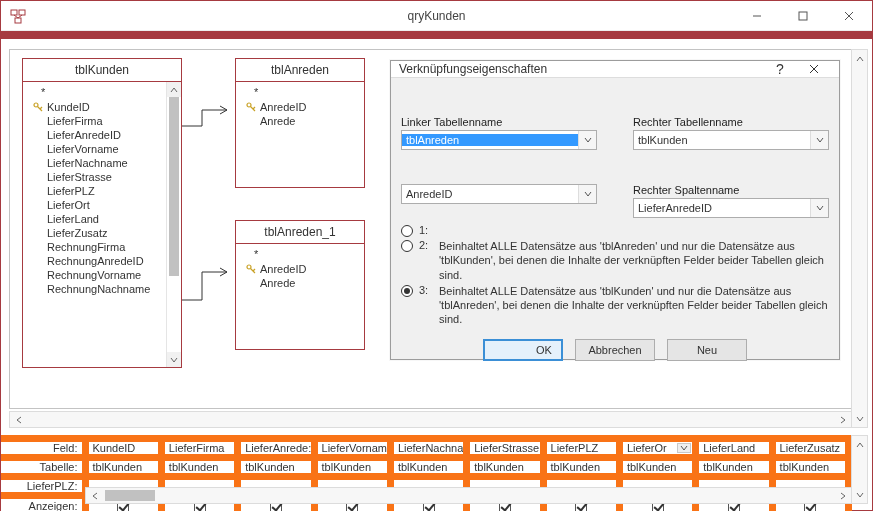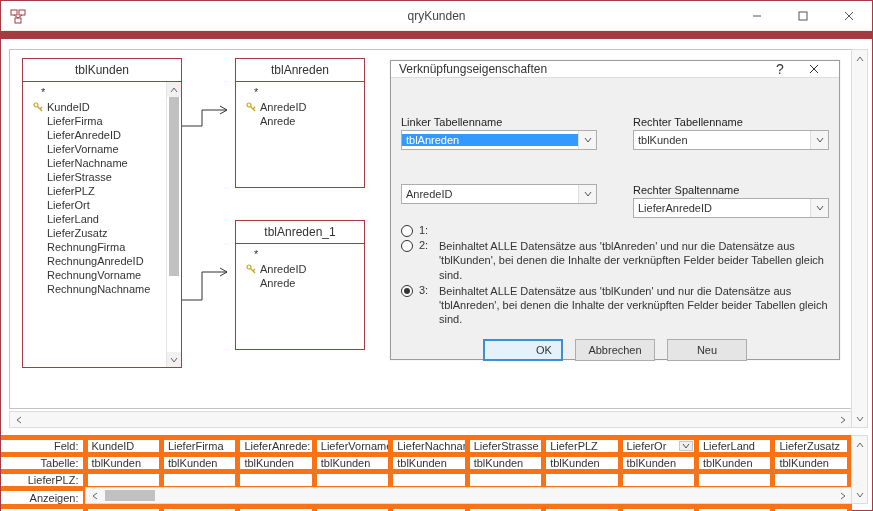--- a/index.html
+++ b/index.html
@@ -56,21 +56,21 @@
   .dlg-button { width:80px; height:22px; border:1px solid #adadad; background:#e5e5e5; display:flex; align-items:center; justify-content:center; font-size:11px; }
   .dlg-button.primary { border:2px solid #3b8fd6; background:#e5f1fb;padding-left:42px; }
   
   .canvas-hscroll { position:absolute; left:8px; right:20px; top:372px; height:17px; border:1px solid #dcdcdc; background:#f7f7f7; display:flex; align-items:center; }
   .canvas-vscroll { position:absolute; right:4px; top:10px; width:17px; height:379px; border:1px solid #dcdcdc; background:#f7f7f7; display:flex; flex-direction:column; align-items:center; }
   .sb-btn { width:17px; height:17px; display:flex; align-items:center; justify-content:center; }
   
   .qbe { position:absolute; left:0; right:20px; top:396px; bottom:6px; background:#fff; }
   .qbe-vscroll { position:absolute; right:4px; top:396px; width:17px; bottom:6px; border:1px solid #dcdcdc; background:#f7f7f7; display:flex; flex-direction:column; align-items:center; }
   .qbe table { border-collapse:collapse; width:100%; table-layout:fixed; }
-  .qbe td, .qbe th { border:5px solid #f97316; height:16px; font-size:11px; font-weight:normal; padding:0 4px; white-space:nowrap; overflow:hidden; text-overflow:clip; vertical-align:middle; }
+  .qbe td, .qbe th { border:7px solid #f97316; height:16px; font-size:11px; font-weight:normal; padding:0 4px; white-space:nowrap; overflow:hidden; text-overflow:clip; vertical-align:middle; }
   .qbe th.row-hdr { width:76px; text-align:right; border-left:none; background:#fff; color:#333; }
   .qbe td.cell { background:#fff; text-align:left; }
   .qbe tr.show td.cell { text-align:center; }
   .chk { display:inline-block; width:12px; height:12px; border:1px solid #555; position:relative; vertical-align:middle; }
   .chk.checked::after { content:""; position:absolute; left:1px; top:2px; width:8px; height:4px; border-left:2px solid #333; border-bottom:2px solid #333; transform:rotate(-50deg); }
   .qbe-hscroll { position:absolute; left:84px; right:0; bottom:0; height:17px; background:#f7f7f7; border:1px solid #dcdcdc; display:flex; align-items:center; }
   .qbe-hscroll .thumbh { height:11px; width:50px; background:#c1c1c1; margin-left:2px; }
   .field-cell-sel { position:relative; }
   .field-cell-sel .mini-arrow { position:absolute; right:1px; top:1px; bottom:1px; width:14px; background:#efefef; border:1px solid #c8c8c8; display:flex; align-items:center; justify-content:center; }
 </style>

